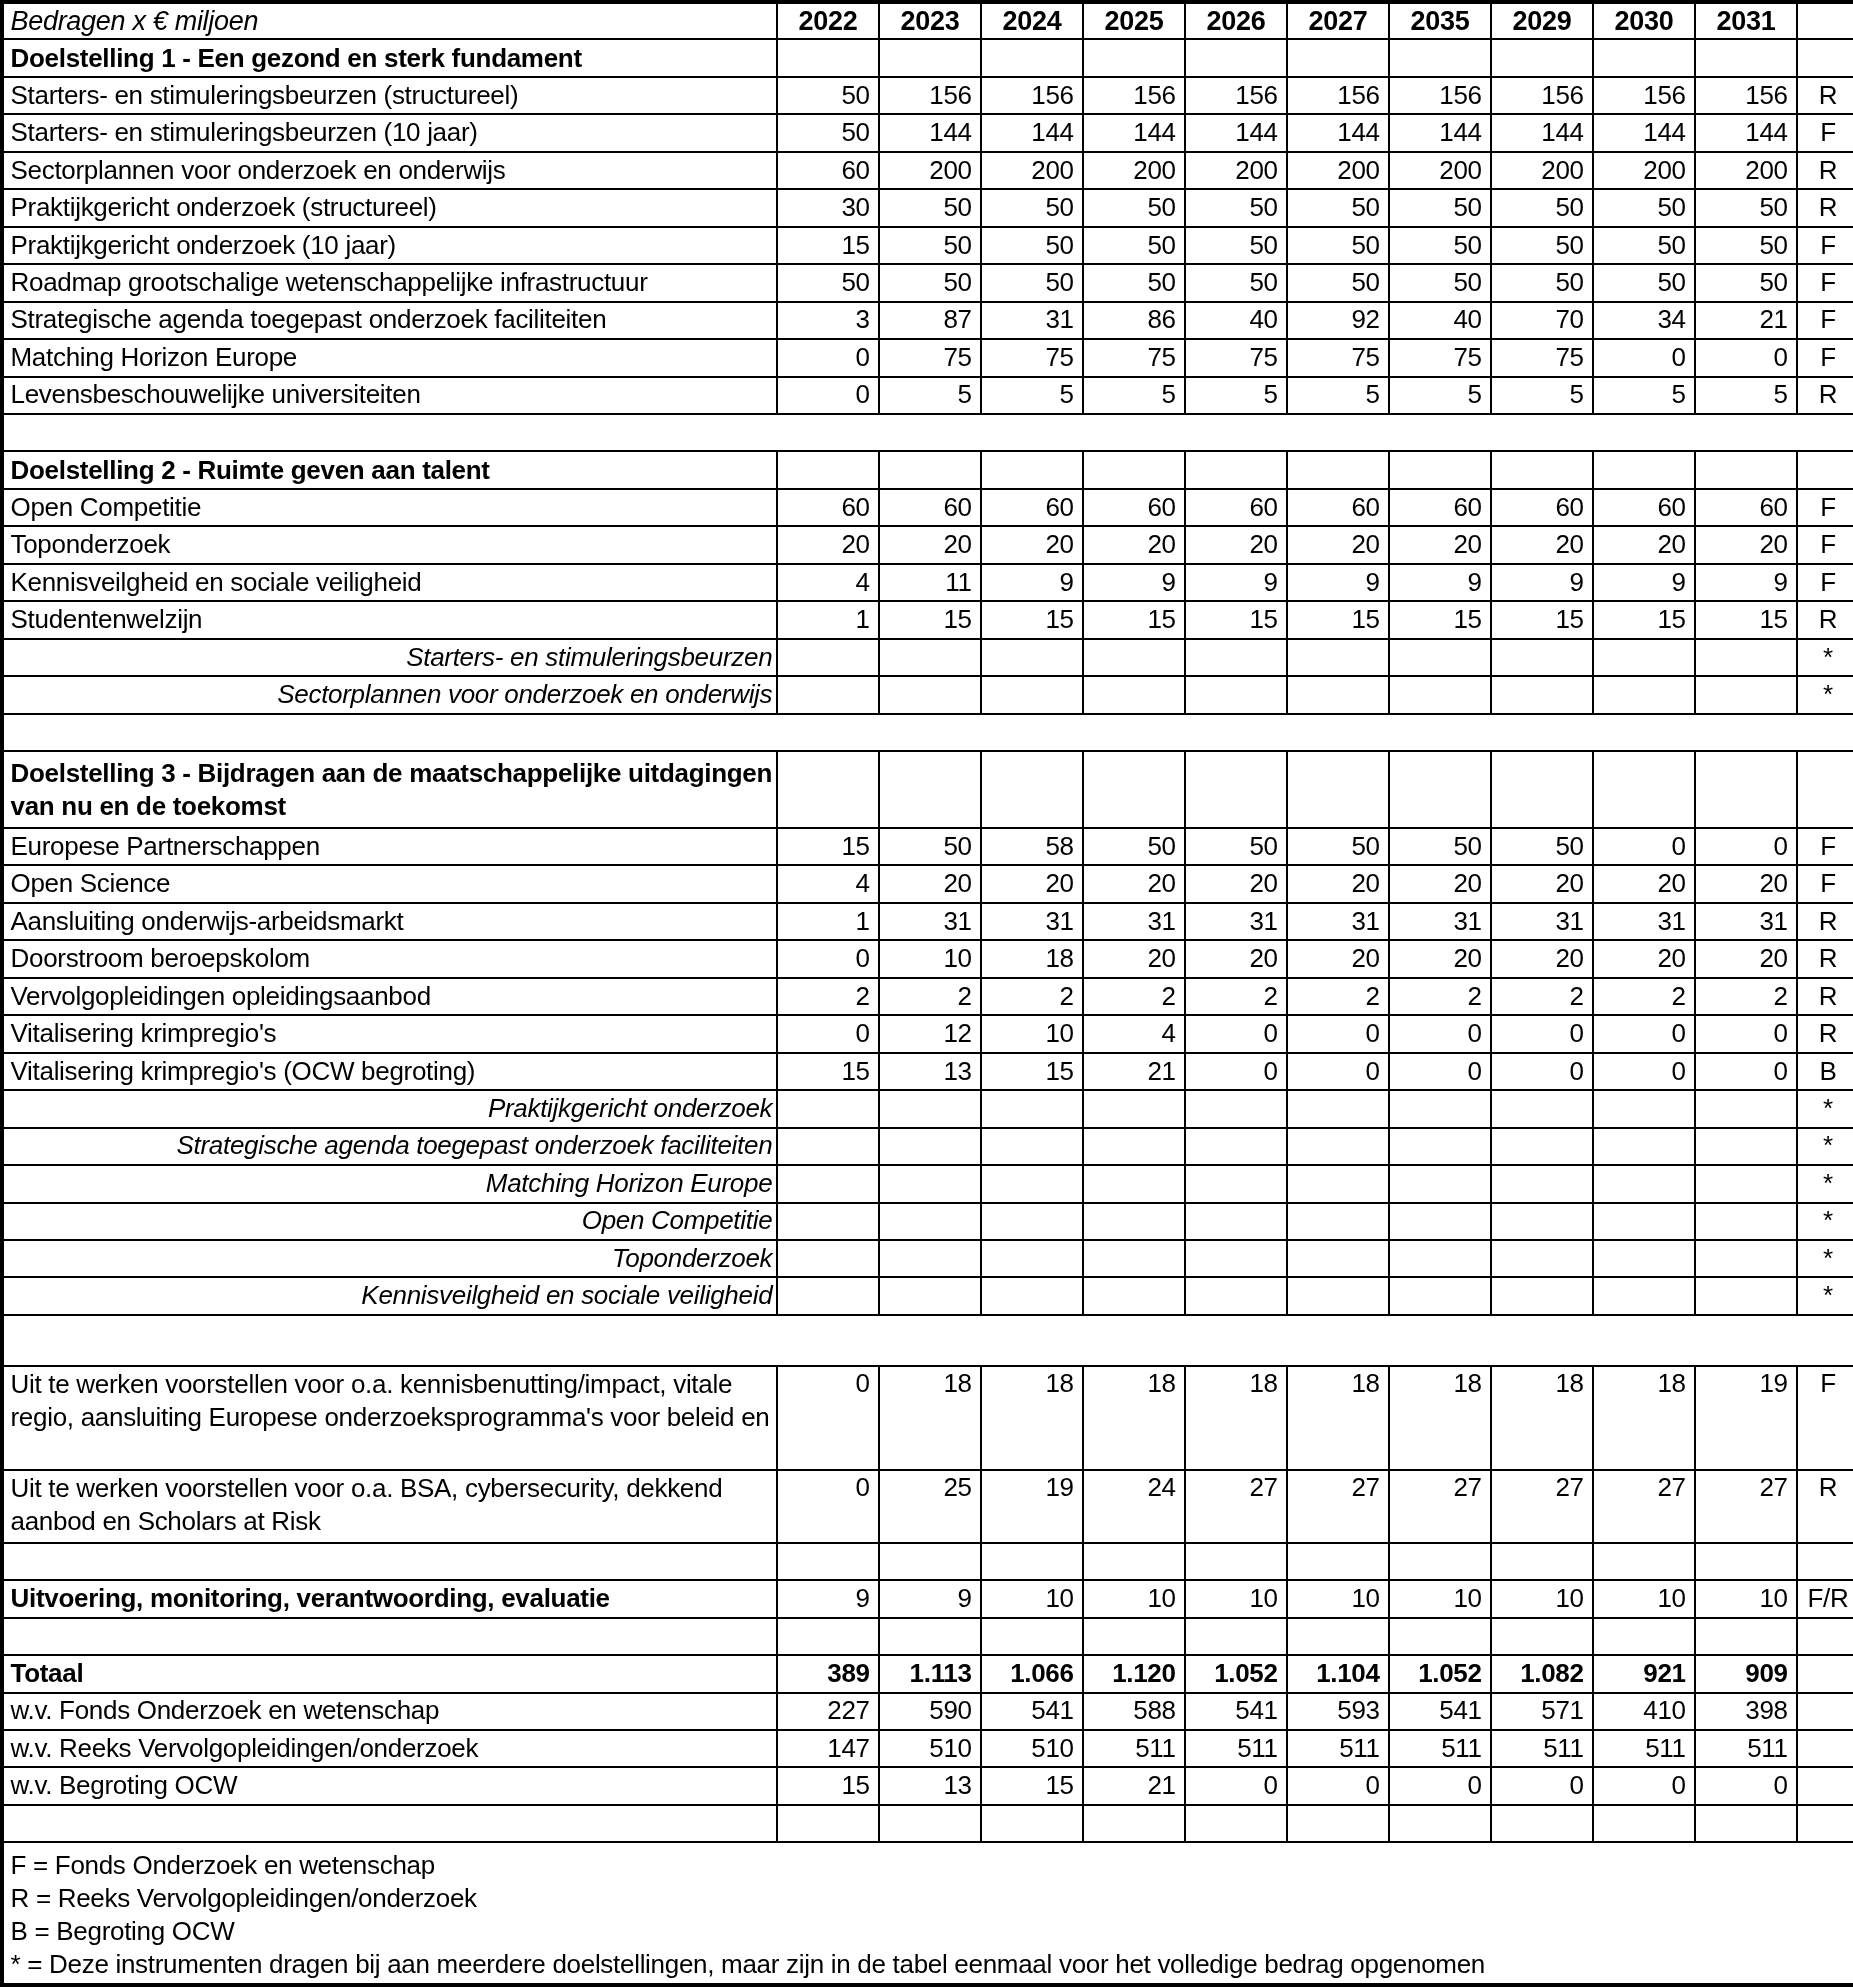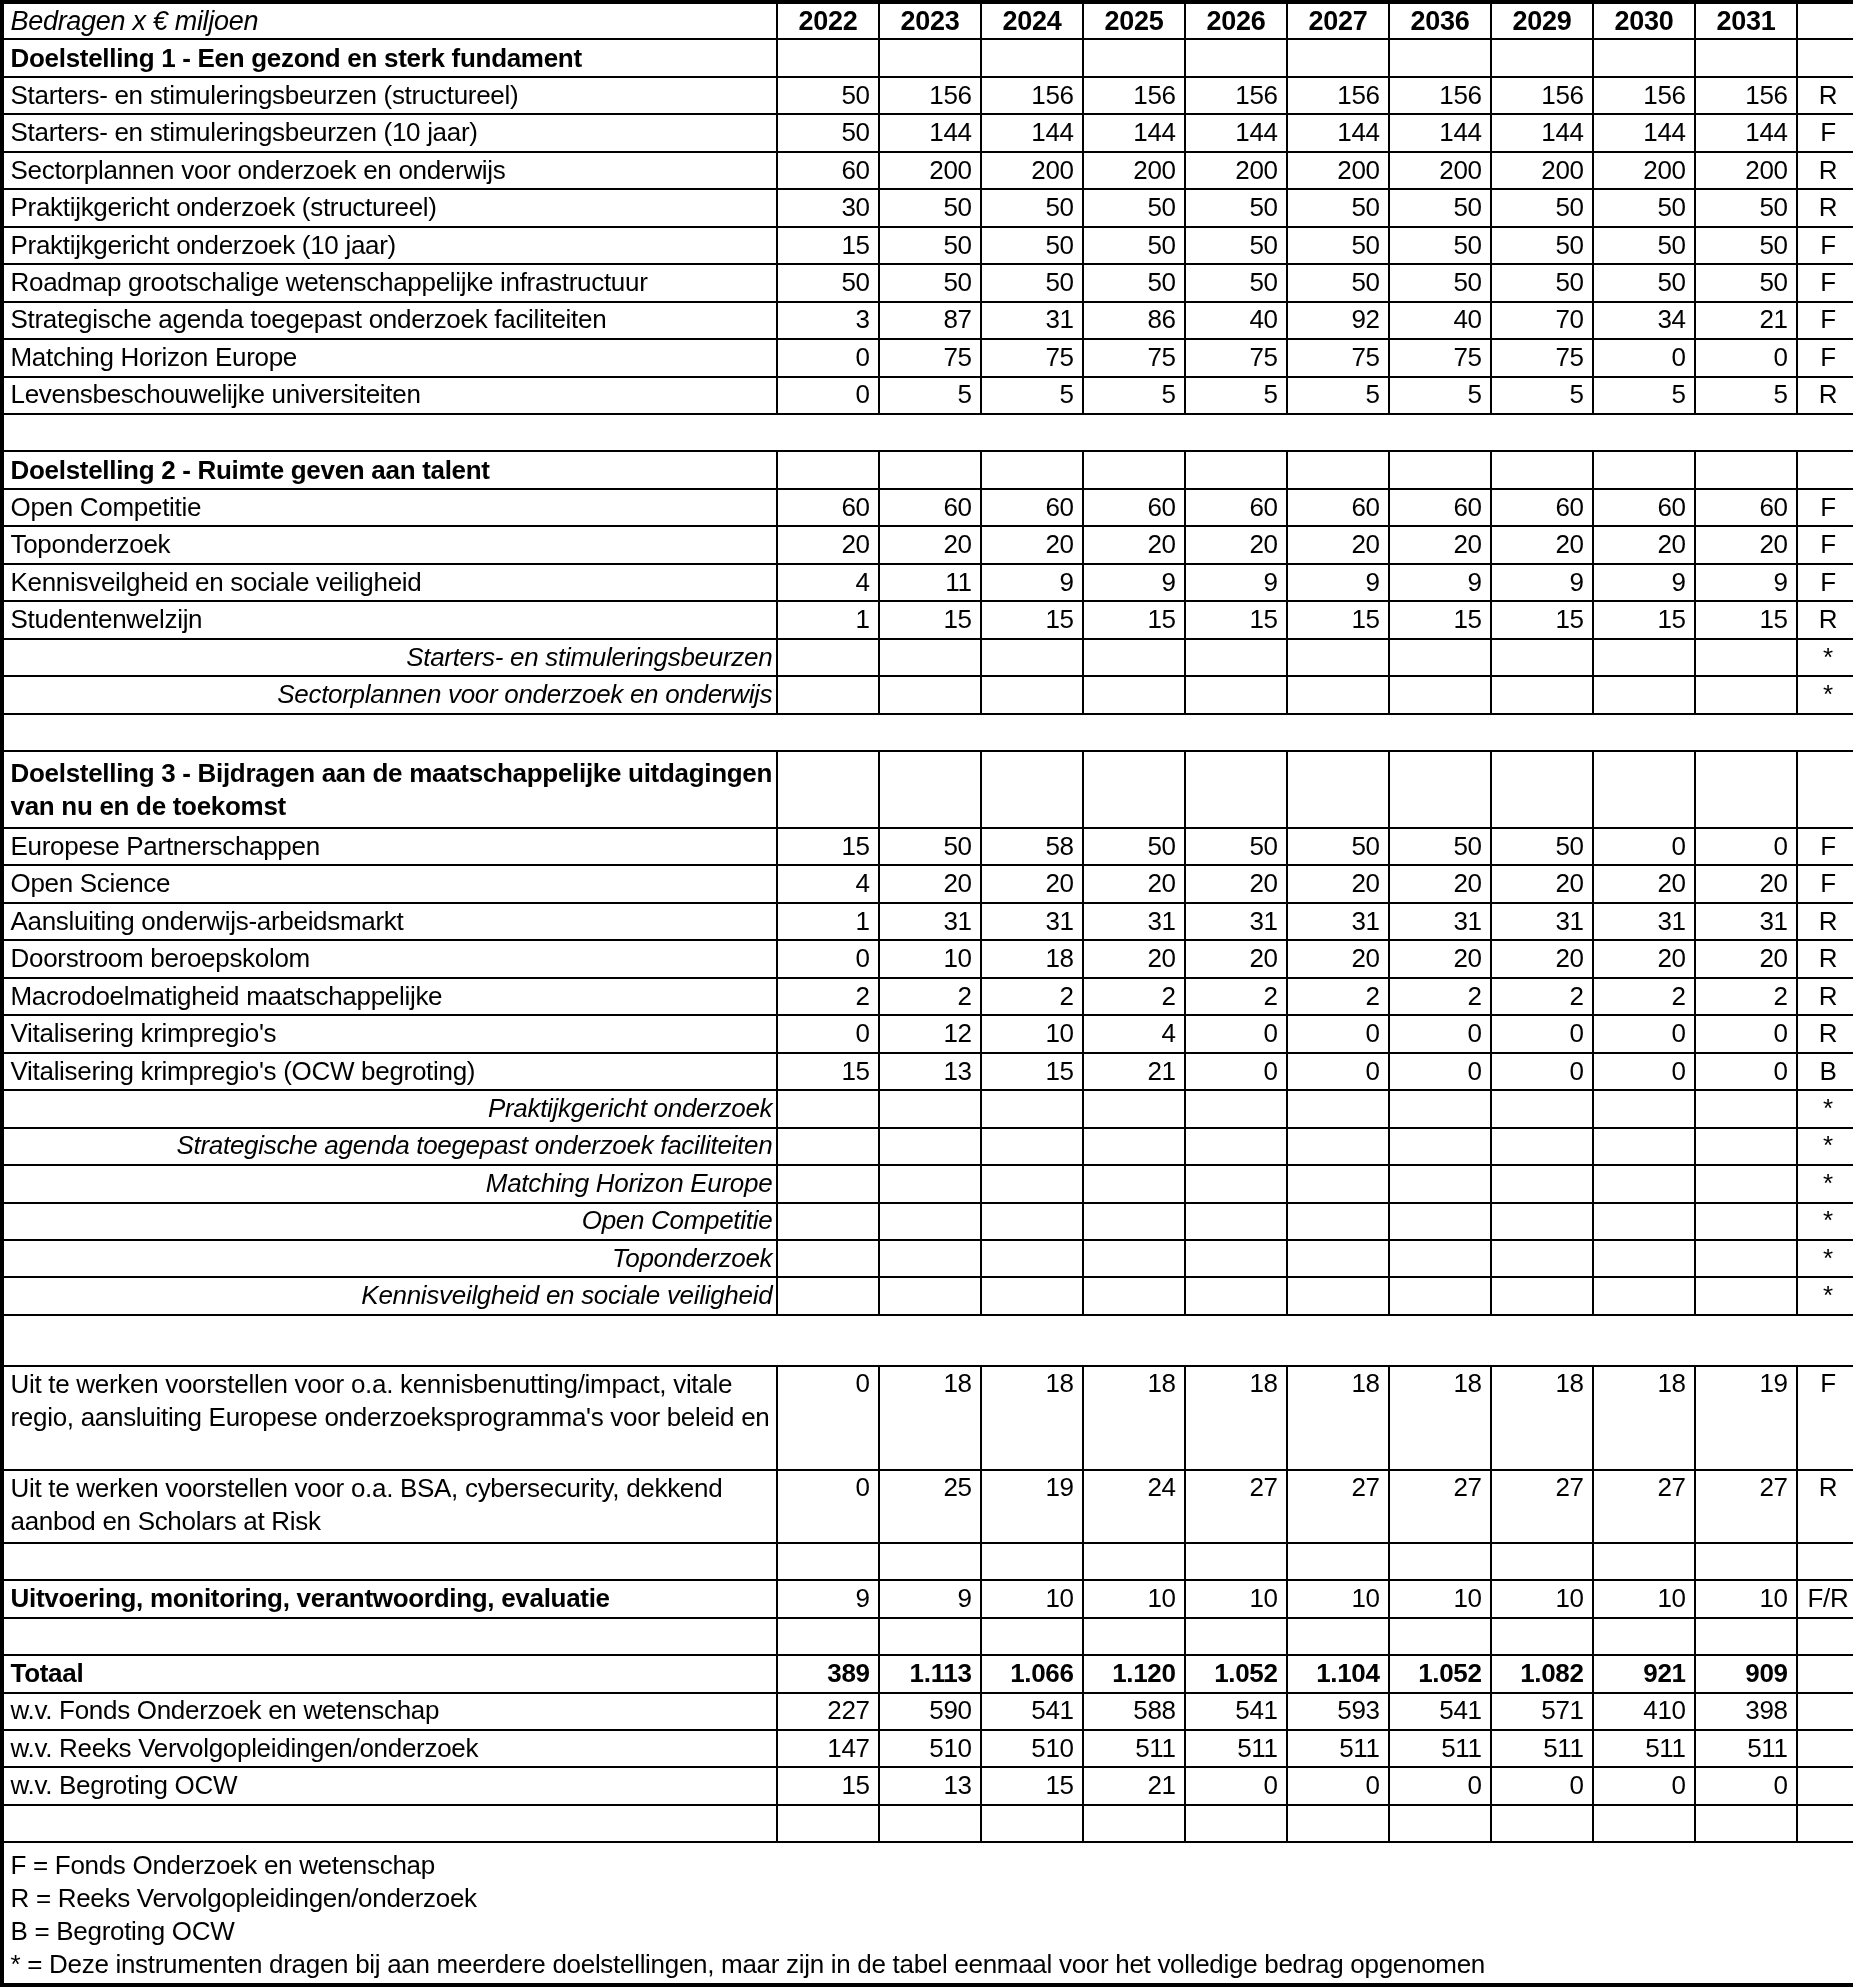--- a/index.html
+++ b/index.html
@@ -67,21 +67,21 @@
     </colgroup>
     <tbody id="tbody">
       <tr class="headrow" id="headrow">
         <td class="lbl title">Bedragen x € miljoen</td>
       <td class="yr">2022</td>
           <td class="yr">2023</td>
           <td class="yr">2024</td>
           <td class="yr">2025</td>
           <td class="yr">2026</td>
           <td class="yr">2027</td>
-          <td class="yr">2036</td>
+          <td class="yr">2035</td>
           <td class="yr">2029</td>
           <td class="yr">2030</td>
           <td class="yr">2031</td>
           <td class="src"></td>
         </tr>
 
       <tr class="section">
           <td class="lbl">Doelstelling 1 - Een gezond en sterk fundament</td>
           <td class="num"></td>
           <td class="num"></td>
@@ -389,21 +389,21 @@
           <td class="num">20</td>
           <td class="num">20</td>
           <td class="num">20</td>
           <td class="num">20</td>
           <td class="num">20</td>
           <td class="num">20</td>
           <td class="num">20</td>
           <td class="src">R</td>
         </tr>
         <tr class="data">
-          <td class="lbl">Macrodoelmatigheid maatschappelijke</td>
+          <td class="lbl">Vervolgopleidingen opleidingsaanbod</td>
           <td class="num">2</td>
           <td class="num">2</td>
           <td class="num">2</td>
           <td class="num">2</td>
           <td class="num">2</td>
           <td class="num">2</td>
           <td class="num">2</td>
           <td class="num">2</td>
           <td class="num">2</td>
           <td class="num">2</td>

